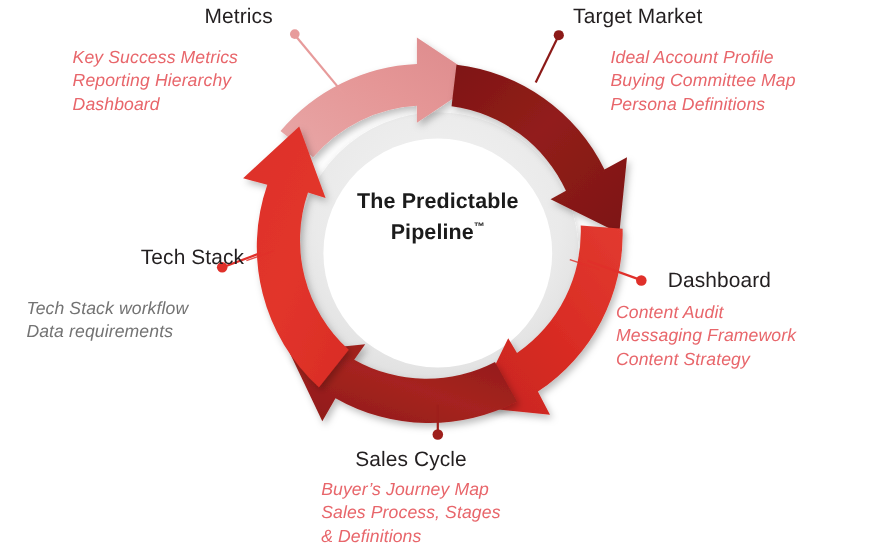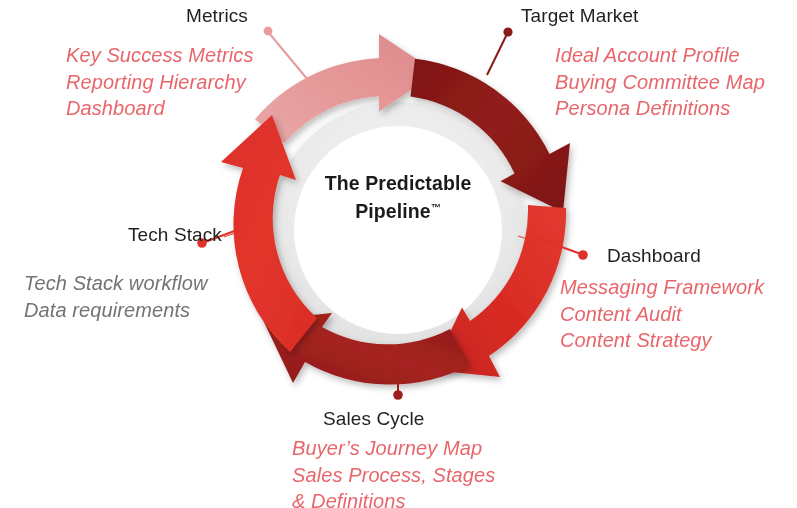--- a/index.html
+++ b/index.html
@@ -37,21 +37,21 @@
     position: absolute;
     color: #231f20;
     font-size: 19px;
     font-weight: 400;
     letter-spacing: 0.1px;
     white-space: nowrap;
     line-height: 1.15;
   }
   .node-items {
     position: absolute;
-    font-size: 20px;
+    font-size: 16px;
     font-style: italic;
     line-height: 1.33;
     white-space: nowrap;
     letter-spacing: 0.1px;
   }
   .node-items div { white-space: nowrap; }
 
   
   #label-metrics        { left: 186px; top: 5px; }
   #items-metrics        { left: 66px;  top: 42px;  color: #e8666b; }
@@ -249,22 +249,22 @@
 
   <div class="node-label" id="label-target-market">Target Market</div>
   <div class="node-items" id="items-target-market">
     <div>Ideal Account Profile</div>
     <div>Buying Committee Map</div>
     <div>Persona Definitions</div>
   </div>
 
   <div class="node-label" id="label-messaging">Dashboard</div>
   <div class="node-items" id="items-messaging">
+    <div>Content Audit</div>
     <div>Messaging Framework</div>
-    <div>Content Audit</div>
     <div>Content Strategy</div>
   </div>
 
   <div class="node-label" id="label-sales-cycle">Sales Cycle</div>
   <div class="node-items" id="items-sales-cycle">
     <div>Buyer’s Journey Map</div>
     <div>Sales Process, Stages</div>
     <div>&amp; Definitions</div>
   </div>
 

